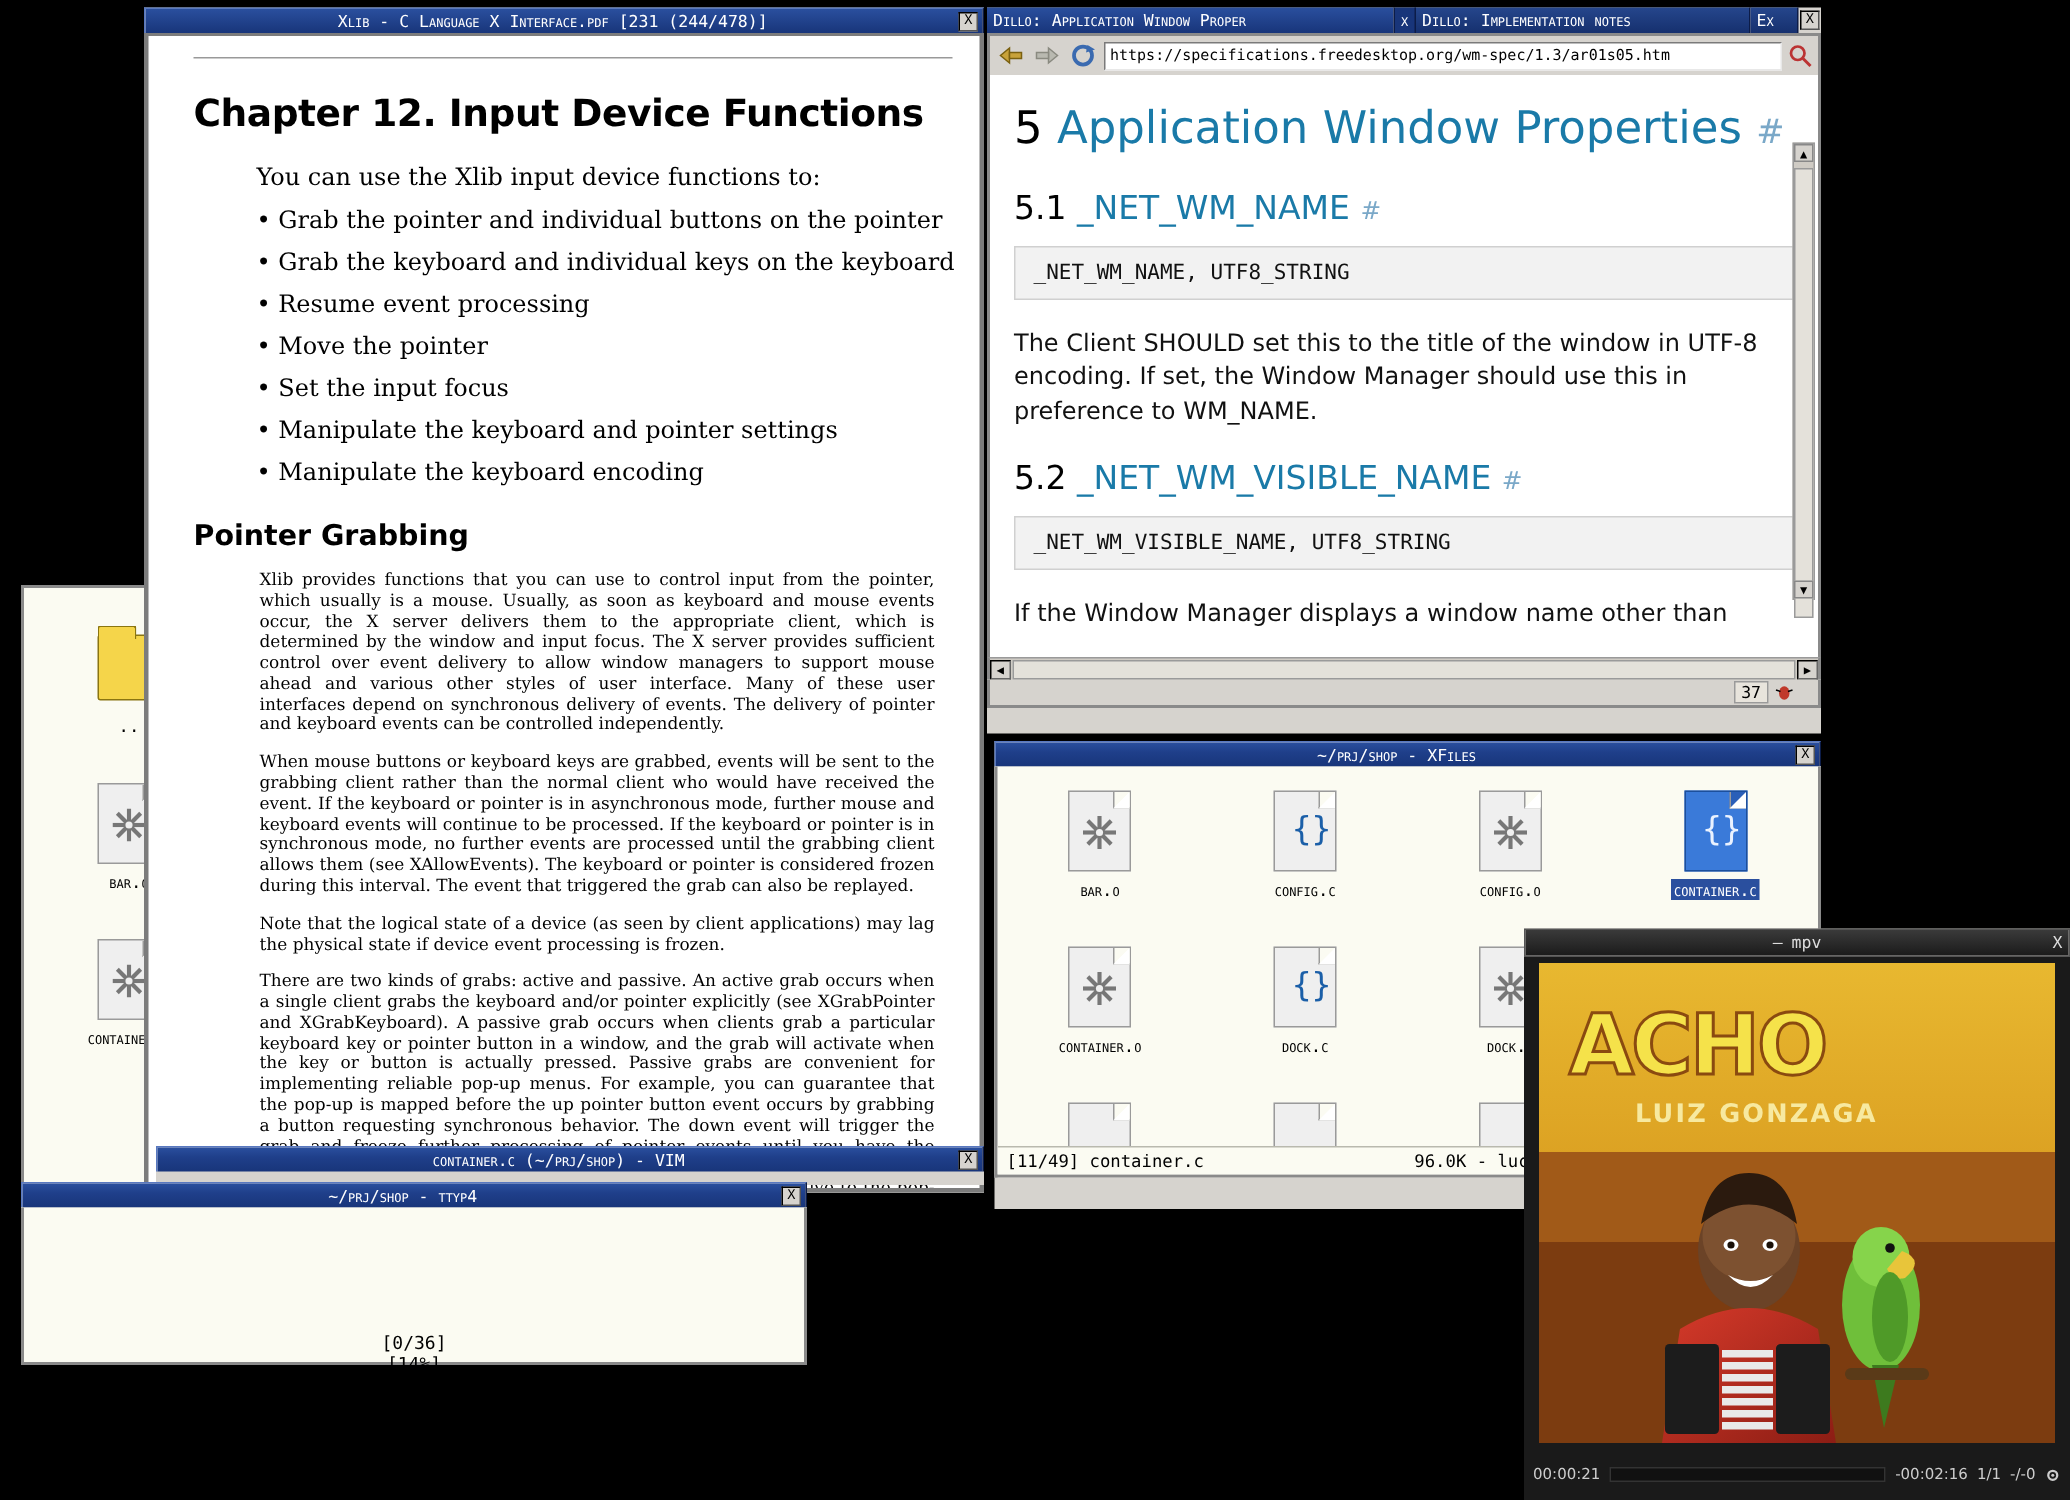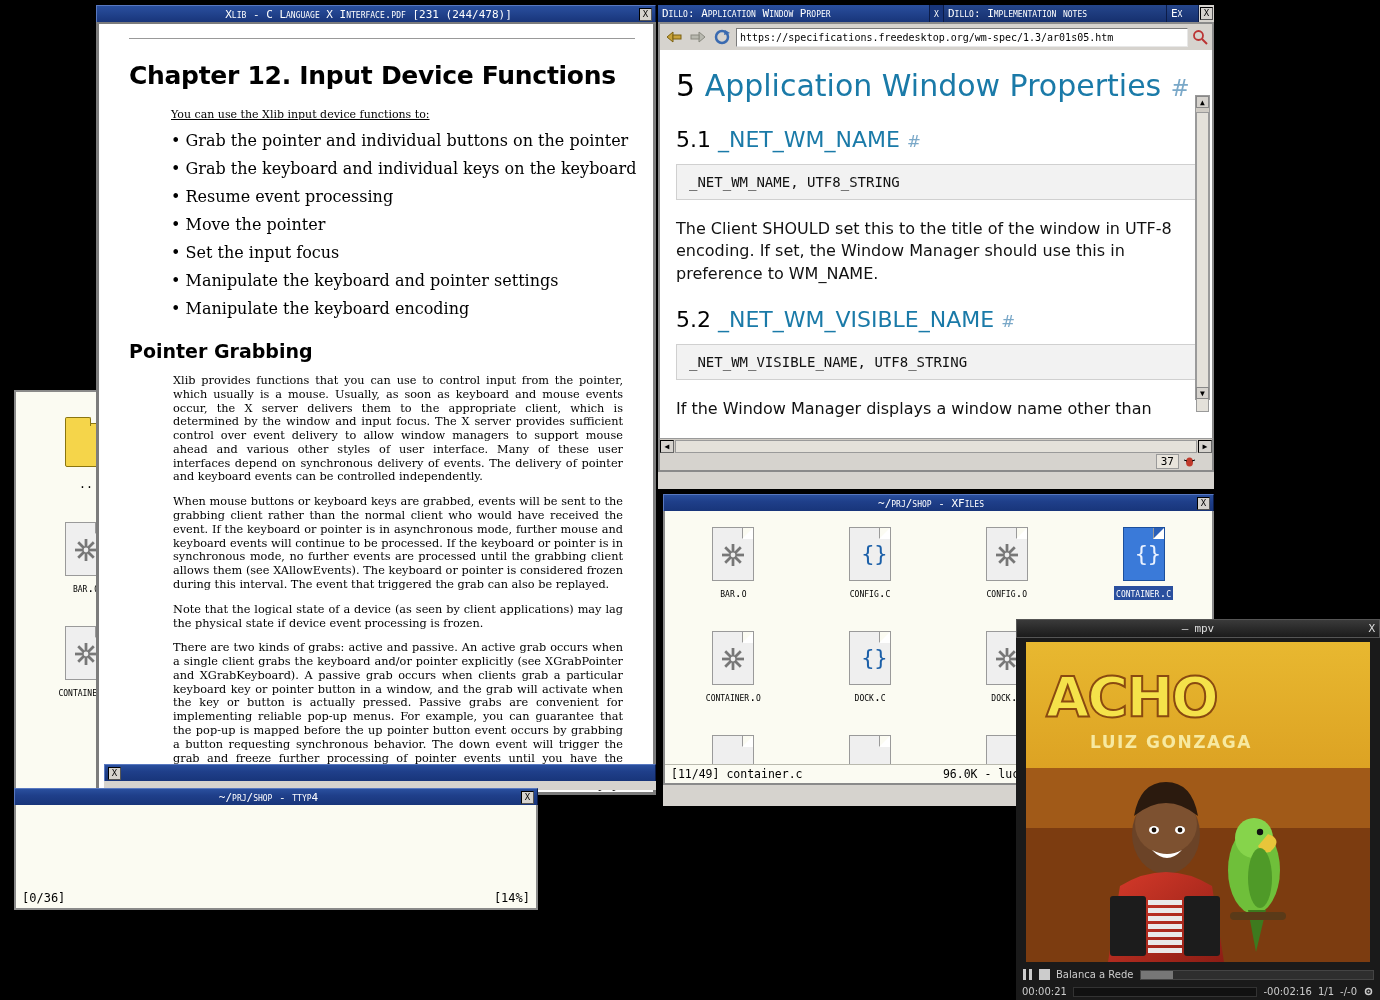--- a/index.html
+++ b/index.html
@@ -72,21 +72,21 @@
     font-family: "DejaVu Sans", sans-serif;
     font-size: 25px; font-weight: bold;
     margin: 0 0 18px 8px;
     letter-spacing: -0.3px;
   }
   #pdf-page h2 {
     font-family: "DejaVu Sans", sans-serif;
     font-size: 19px; font-weight: bold;
     margin: 22px 0 12px 8px;
   }
-  #pdf-page .lead { font-size: 11px; margin: 0 0 10px 50px; text-decoration: underline; }
+  #pdf-page .lead { font-size: 16px; margin: 0 0 10px 50px; }
   #pdf-page ul { margin: 0 0 6px 50px; padding: 0; list-style: none; }
   #pdf-page ul li { font-size: 16px; margin-bottom: 9px; }
   #pdf-page ul li::before { content: "• "; }
   #pdf-page p.body {
     font-size: 11.3px; line-height: 1.22;
     text-align: justify;
     margin: 0 20px 11px 52px;
   }
 
   
@@ -193,21 +193,21 @@
   #ttywin { left: 14px; top: 788px; width: 524px; height: 122px; z-index: 35; }
   #tty-body {
     background: #fbfbf2; height: 105px;
     border: 2px solid #8a8a8a; border-top:none;
     font-family: "DejaVu Sans Mono", monospace; font-size: 12px;
     color: #000; position: relative;
   }
   #tty-status {
     position:absolute; bottom:0; left:0; right:0; height:20px;
     display:flex; align-items:center; justify-content:space-between;
-    padding: 0 6px; font-size: 12px;
+    padding: 0 6px; font-size: 12px; flex-direction: column;
   }
 
   
   #mpvwin { left: 1016px; top: 619px; width: 364px; height: 381px; z-index: 40; }
   #mpv-title {
     height:19px; background: linear-gradient(to bottom,#3a3a3a,#1b1b1b);
     color:#ddd; font-family:"DejaVu Sans Mono", monospace; font-size:11px;
     display:flex; align-items:center; justify-content:center; position:relative;
     border:1px solid #555;
   }
@@ -567,20 +567,21 @@
 
       <div id="xfiles-status">
         <span>[11/49] container.c</span>
         <span style="margin-left:auto;">96.0K - lucas - 2025-08-23 00:32 [33%]</span>
       </div>
     </div>
   </div>
 
   <div class="win" id="vimwin">
     <div class="titlebar">
+      <div class="tbar-title">container.c (~/prj/shop) - VIM</div>
       <div class="tbtn">X</div>
     </div>
   </div>
 
   <div class="win" id="ttywin">
     <div class="titlebar">
       <div class="tbar-title">~/prj/shop - ttyp4</div>
       <div class="tbtn">X</div>
     </div>
     <div id="tty-body">
@@ -648,33 +649,20 @@
         <path d="M252 196 q16 6 2 18 q-8 2 -12 -6z" fill="#e8c53a"></path>
         <circle cx="244" cy="194" r="3.2" fill="#111"></circle>
         <ellipse cx="244" cy="240" rx="12" ry="30" fill="#4f9a28"></ellipse>
         <path d="M232 272 l8 42 l10 -42z" fill="#3d7a1e"></path>
 
         <rect x="214" y="274" width="56" height="8" rx="4" fill="#5a3a18"></rect>
       </svg>
     </div>
     <div id="mpv-controls">
       <div class="mpv-row">
-        <svg width="11" height="11" viewBox="0 0 11 11">
-            <rect x="1" y="0" width="3" height="11" fill="#ccc"></rect>
-            <rect x="7" y="0" width="3" height="11" fill="#ccc"></rect>
-          </svg>
-        <svg width="11" height="11" viewBox="0 0 11 11">
-            <rect x="0" y="0" width="11" height="11" fill="#ccc"></rect>
-          </svg>
-        <span>Balanca a Rede</span>
-        <div style="flex:1;height:10px;background:#2e2e2e;border:1px solid #444;position:relative;">
-          <div style="position:absolute;left:0;top:0;bottom:0;width:14%;background:#777;"></div>
-        </div>
-      </div>
-      <div class="mpv-row">
         <span>00:00:21</span>
         <div style="flex:1;height:10px;background:#111;border:1px solid #333;"></div>
         <span>-00:02:16</span>
         <span>1/1</span>
         <span>-/-0</span>
         <svg width="11" height="11" viewBox="0 0 11 11">
             <circle cx="5.5" cy="5.5" r="3" fill="none" stroke="#ccc" stroke-width="1.5"></circle>
             <circle cx="5.5" cy="5.5" r="1" fill="#ccc"></circle>
           </svg>
       </div>

